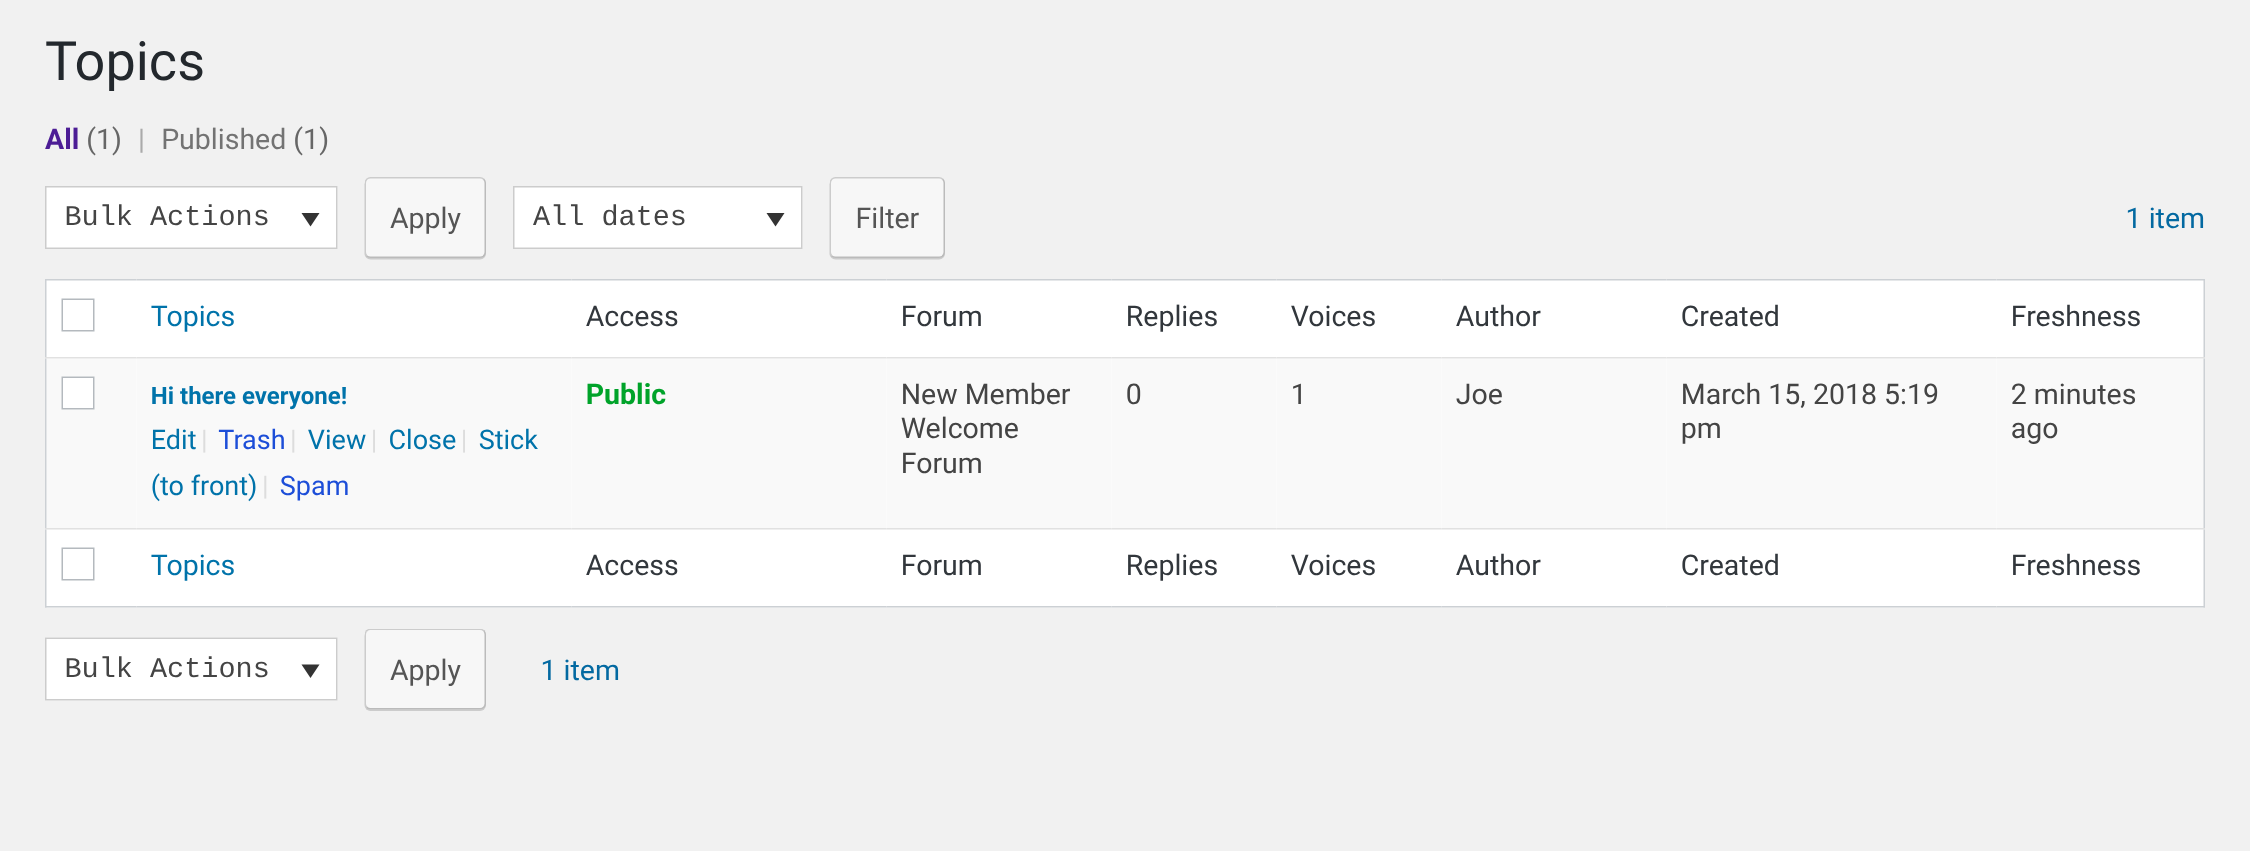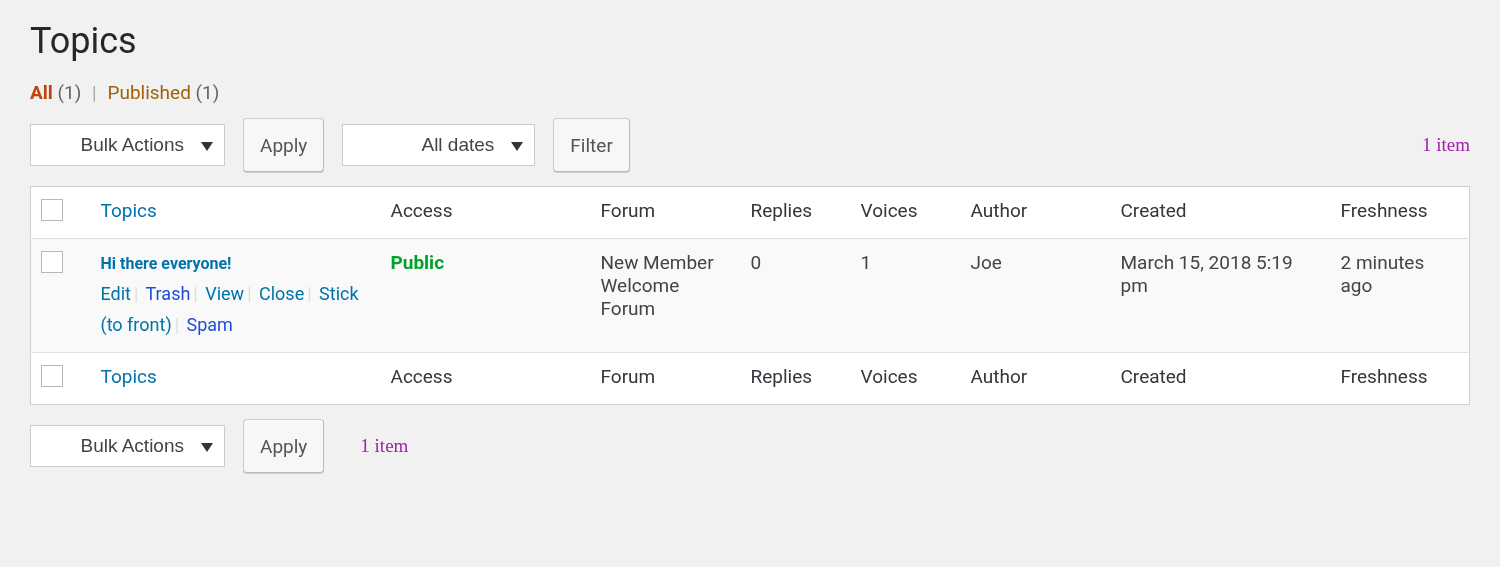--- a/index.html
+++ b/index.html
@@ -32,24 +32,24 @@
     padding: 6px 14px;
     border-radius: 3px;
     cursor: pointer;
     line-height: 1.1;
   }
   .filter-links {
     font-size: 19px;
     color: #555;
     margin-bottom: 14px;
   }
-  .filter-links .bold { font-weight: 700; color: #c2410c; }
+  .filter-links .bold { font-weight: 700; color: #4c1d95; }
   .filter-links .cnt { color: #666; }
   .filter-links .sep { color: #aaa; margin: 0 6px; }
-  .filter-links a { color: #a16207; text-decoration: none; }
+  .filter-links a { color: #737373; text-decoration: none; }
 
   .controls-row {
     display: flex;
     align-items: center;
     gap: 18px;
     margin-bottom: 14px;
   }
   .controls-row .grow { flex: 1; }
   .select {
     appearance: none;
@@ -57,22 +57,21 @@
     background: #fff;
     border: 1px solid #ccc;
     font-size: 19px;
     color: #444;
     padding: 6px 40px 6px 12px;
     border-radius: 0;
     height: 42px;
     line-height: 1.2;
     cursor: pointer;
     position: relative;
-    font-family: Liberation Sans, sans-serif;
-    text-align: right;
+    font-family: Liberation Mono, monospace;
   }
   .select-wrap { position: relative; display: inline-block; }
   .select-wrap::after {
     content: "";
     position: absolute;
     right: 12px;
     top: 50%;
     margin-top: -3px;
     width: 0; height: 0;
     border-left: 6px solid transparent;
@@ -92,23 +91,22 @@
     color: #555;
     font-size: 19px;
     padding: 6px 16px;
     height: 54px;
     border-radius: 4px;
     cursor: pointer;
     font-family: inherit;
   }
   .item-count {
     font-size: 19px;
-    color: #a21caf;
+    color: #0369a1;
     white-space: nowrap;
-    font-family: Liberation Serif, serif;
   }
 
   table.list {
     width: 100%;
     background: #fff;
     border: 1px solid #ccd0d4;
     border-collapse: collapse;
     table-layout: fixed;
     font-size: 19px;
   }

